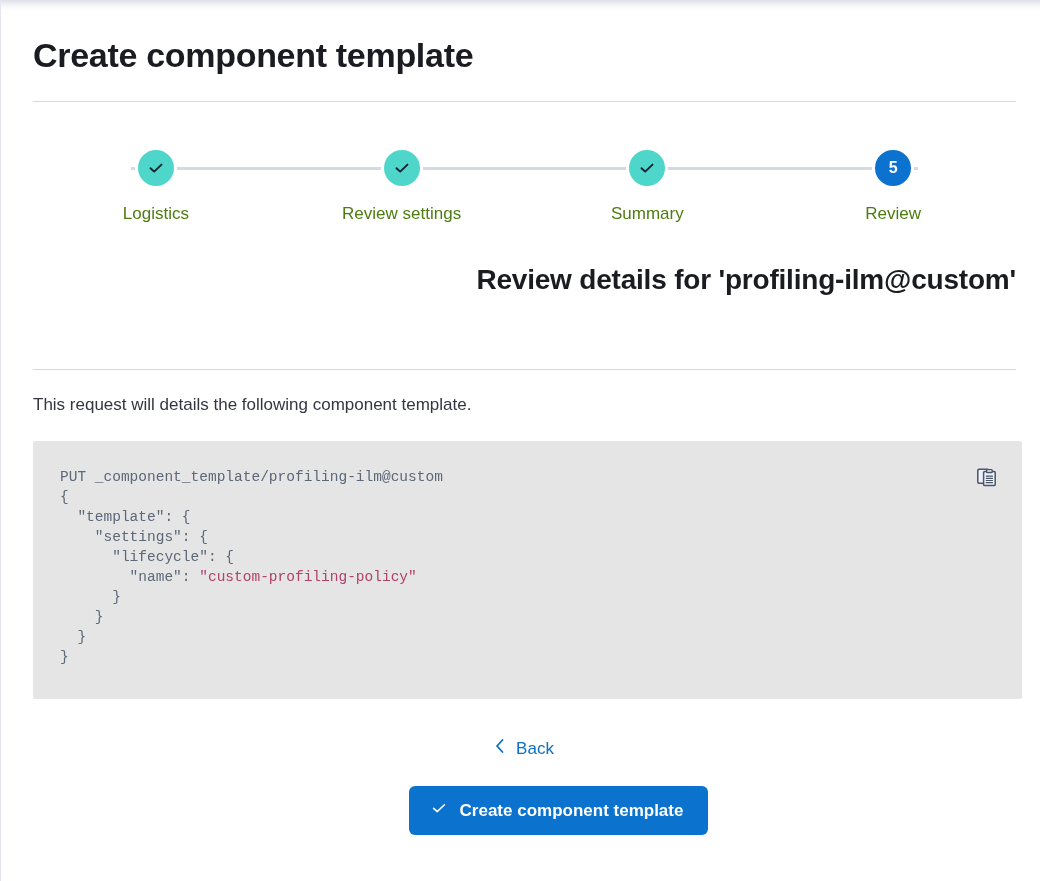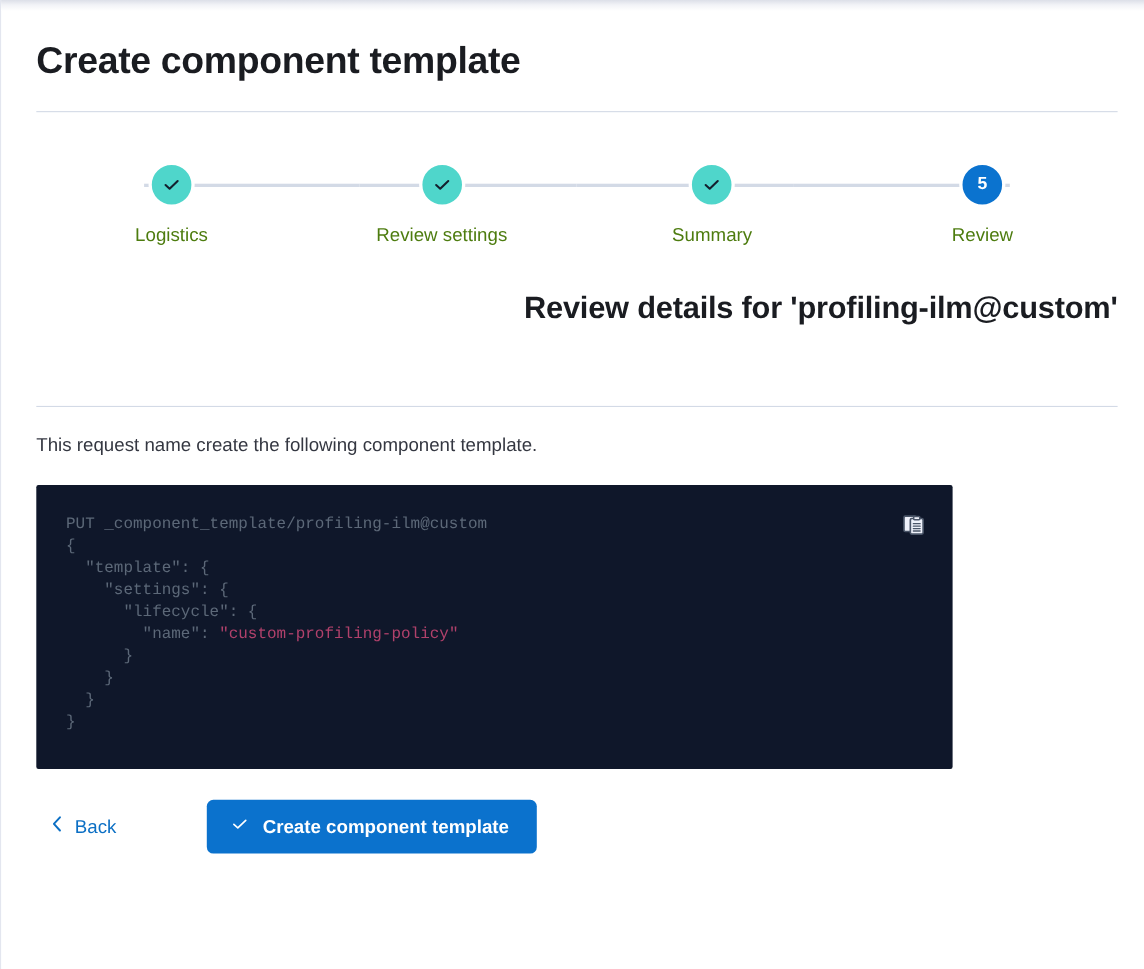--- a/index.html
+++ b/index.html
@@ -152,23 +152,23 @@
     margin-top: 23px;
     font-size: 17px;
     line-height: 24px;
     color: #343741;
   }
 
   
   .code-block {
     margin-top: 24px;
     position: relative;
-    width: 833px;
+    width: 989px;
     min-height: 258px;
-    background: #0f172a;
+    background: #e5e5e5;
     border-radius: 2px;
     padding: 26px 34px 26px 27px;
   }
   .code-pre {
     font-family: "Liberation Mono", "DejaVu Sans Mono", monospace;
     font-size: 14.5px;
     line-height: 20px;
     color: #5c6878;
     white-space: pre;
     tab-size: 2;
@@ -188,21 +188,22 @@
     border: none;
     cursor: pointer;
     padding: 0;
   }
 
   
   .footer {
     margin-top: 28px;
     display: flex;
     align-items: center;
-    gap: 0;
+    gap: 16px;
+    flex-direction: column;
   }
   .back-btn {
     display: flex;
     align-items: center;
     gap: 9px;
     background: none;
     border: none;
     cursor: pointer;
     font-family: inherit;
     font-size: 17px;
@@ -288,21 +289,21 @@
       </div>
 
     </div>
 
     <h2 class="section-title">Review details for 'profiling-ilm@custom'</h2>
 
     <div class="tabs">
       <div class="tabs-rule"></div>
     </div>
 
-    <p class="description">This request name create the following component template.</p>
+    <p class="description">This request will details the following component template.</p>
 
     <div class="code-block">
       <pre class="code-pre"><span>PUT _component_template/profiling-ilm@custom</span>
 <span>{</span>
 <span>  "template": {</span>
 <span>    "settings": {</span>
 <span>      "lifecycle": {</span>
 <span>        "name": <span class="str">"custom-profiling-policy"</span></span>
 <span>      }</span>
 <span>    }</span>

